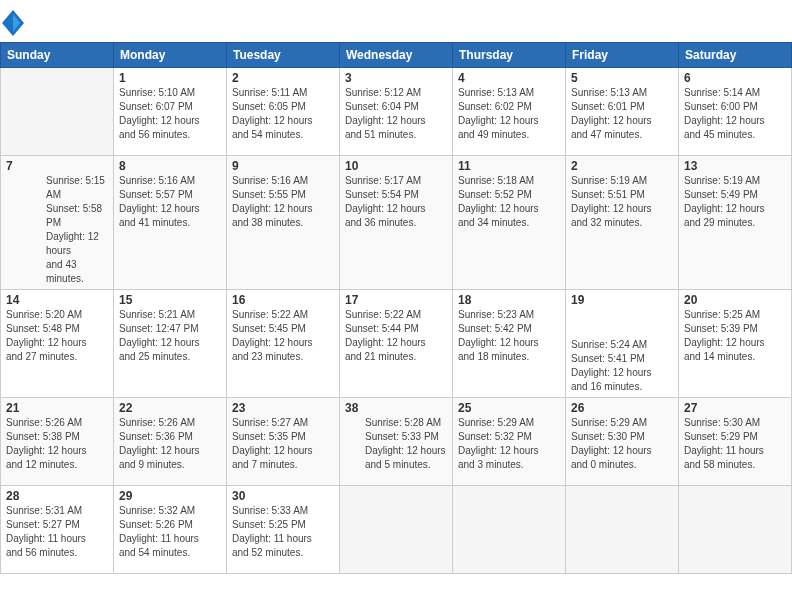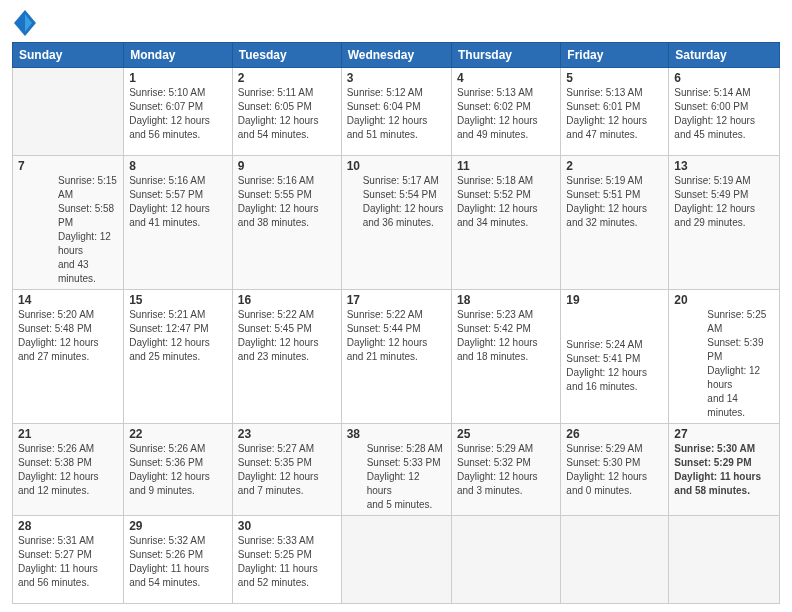--- a/index.html
+++ b/index.html
@@ -6,21 +6,21 @@
     body {
       width: 792px;
       height: 612px;
       font-family: Arial, sans-serif;
       background: #fff;
       overflow: hidden;
     }
     .page {
       width: 792px;
       height: 612px;
-      padding: 10px 12px;
+      padding: 10px 0;
     }
     .header {
       display: flex;
       justify-content: space-between;
       align-items: flex-start;
       margin-bottom: 6px;
     }
     .logo {
       display: flex;
       align-items: center;
@@ -176,21 +176,21 @@
           </td>
           <td>
             <span class="day-number">9</span>
             <div class="day-info" style="white-space: pre-line;">Sunrise: 5:16 AM
 Sunset: 5:55 PM
 Daylight: 12 hours
 and 38 minutes.</div>
           </td>
           <td>
             <span class="day-number">10</span>
-            <div class="day-info" style="white-space: pre-line; margin-left: 16px;">Sunrise: 5:17 AM
+            <div class="day-info" style="white-space: pre-line;">Sunrise: 5:17 AM
 Sunset: 5:54 PM
 Daylight: 12 hours
 and 36 minutes.</div>
           </td>
           <td>
             <span class="day-number">11</span>
             <div class="day-info" style="white-space: pre-line;">Sunrise: 5:18 AM
 Sunset: 5:52 PM
 Daylight: 12 hours
 and 34 minutes.</div>
@@ -248,21 +248,21 @@
           </td>
           <td>
             <span class="day-number">19</span>
             <div class="day-info" style="white-space: pre-line; margin-top: 31px;">Sunrise: 5:24 AM
 Sunset: 5:41 PM
 Daylight: 12 hours
 and 16 minutes.</div>
           </td>
           <td>
             <span class="day-number">20</span>
-            <div class="day-info" style="white-space: pre-line; margin-left: 33px;">Sunrise: 5:25 AM
+            <div class="day-info" style="white-space: pre-line;">Sunrise: 5:25 AM
 Sunset: 5:39 PM
 Daylight: 12 hours
 and 14 minutes.</div>
           </td>
         </tr>
         <tr>
           <td>
             <span class="day-number">21</span>
             <div class="day-info" style="white-space: pre-line;">Sunrise: 5:26 AM
 Sunset: 5:38 PM
@@ -299,21 +299,21 @@
           </td>
           <td>
             <span class="day-number">26</span>
             <div class="day-info" style="white-space: pre-line;">Sunrise: 5:29 AM
 Sunset: 5:30 PM
 Daylight: 12 hours
 and 0 minutes.</div>
           </td>
           <td>
             <span class="day-number">27</span>
-            <div class="day-info" style="white-space: pre-line; font-weight: bold;">Sunrise: 5:30 AM
+            <div class="day-info" style="white-space: pre-line;">Sunrise: 5:30 AM
 Sunset: 5:29 PM
 Daylight: 11 hours
 and 58 minutes.</div>
           </td>
         </tr>
         <tr>
           <td>
             <span class="day-number">28</span>
             <div class="day-info" style="white-space: pre-line;">Sunrise: 5:31 AM
 Sunset: 5:27 PM

